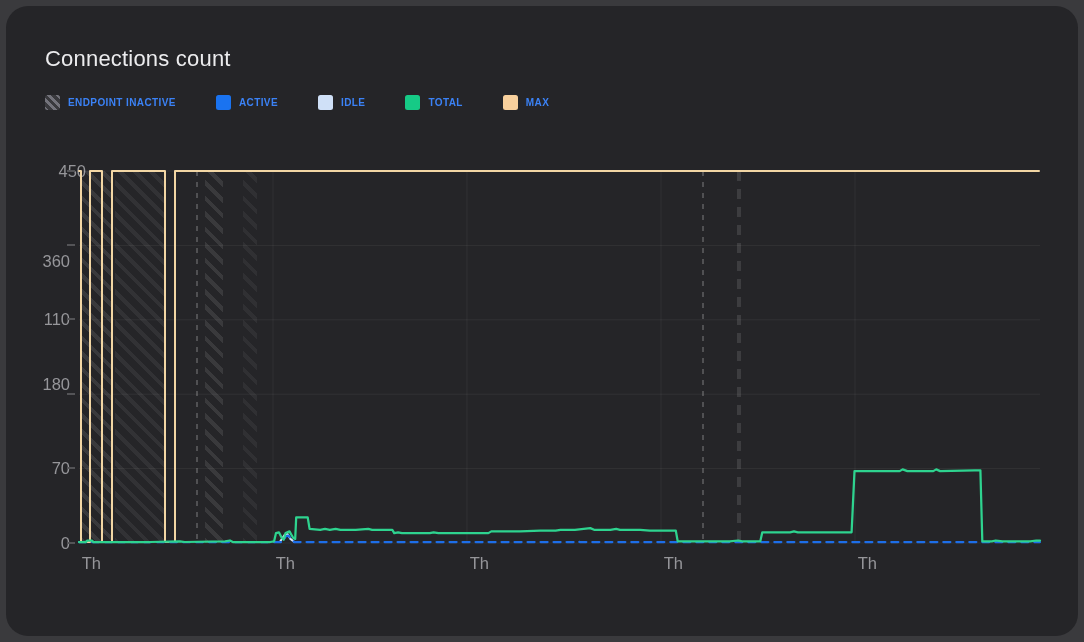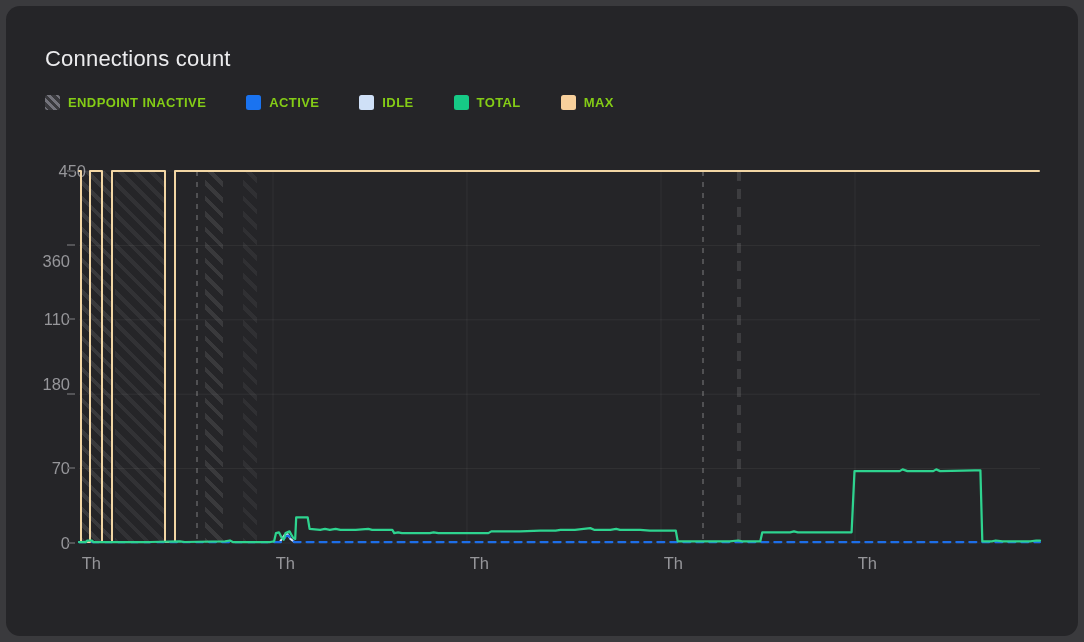--- a/index.html
+++ b/index.html
@@ -4,38 +4,38 @@
 <style>
   html,body{margin:0;padding:0;}
   body{
     width:1084px;height:642px;position:relative;
     background:#3a3a3d;
     font-family:"Liberation Sans", sans-serif;
     overflow:hidden;
   }
   .panel{
     position:absolute;left:6px;top:6px;right:6px;bottom:6px;
-    background:#252528;border-radius:14px;
+    background:#252528;border-radius:22px;
   }
   .chart-title{
     position:absolute;left:39px;top:40px;margin:0;
     font-size:22px;font-weight:500;color:#ececee;letter-spacing:.2px;
   }
   .legend{
     position:absolute;left:39px;top:86px;height:20px;
     display:flex;align-items:center;gap:40px;
   }
   .legend-item{display:flex;align-items:center;gap:8px;cursor:pointer;}
   .legend-swatch{width:15px;height:15px;border-radius:2.5px;flex:0 0 auto;}
   .legend-swatch.hatch{
     background-color:#39393d;
     background-image:repeating-linear-gradient(45deg, #73737b 0 2.5px, transparent 2.5px 6px);
   }
   .legend-label{
-    font-size:13px;font-weight:700;color:#84cc16;
+    font-size:10px;font-weight:700;color:#3b82f6;
     text-transform:uppercase;letter-spacing:.4px;white-space:nowrap;
   }
   .axis-label{position:absolute;color:#96969a;font-size:16.5px;line-height:18px;}
   .y-label{width:42px;text-align:right;}
   .x-label{width:44px;text-align:right;}
   .y-tick{position:absolute;width:8px;height:2px;background:#545457;}
   .plot{
     position:absolute;left:73px;top:164.5px;width:961px;height:372px;
   }
   .plot svg{position:absolute;left:0;top:0;overflow:visible;}

